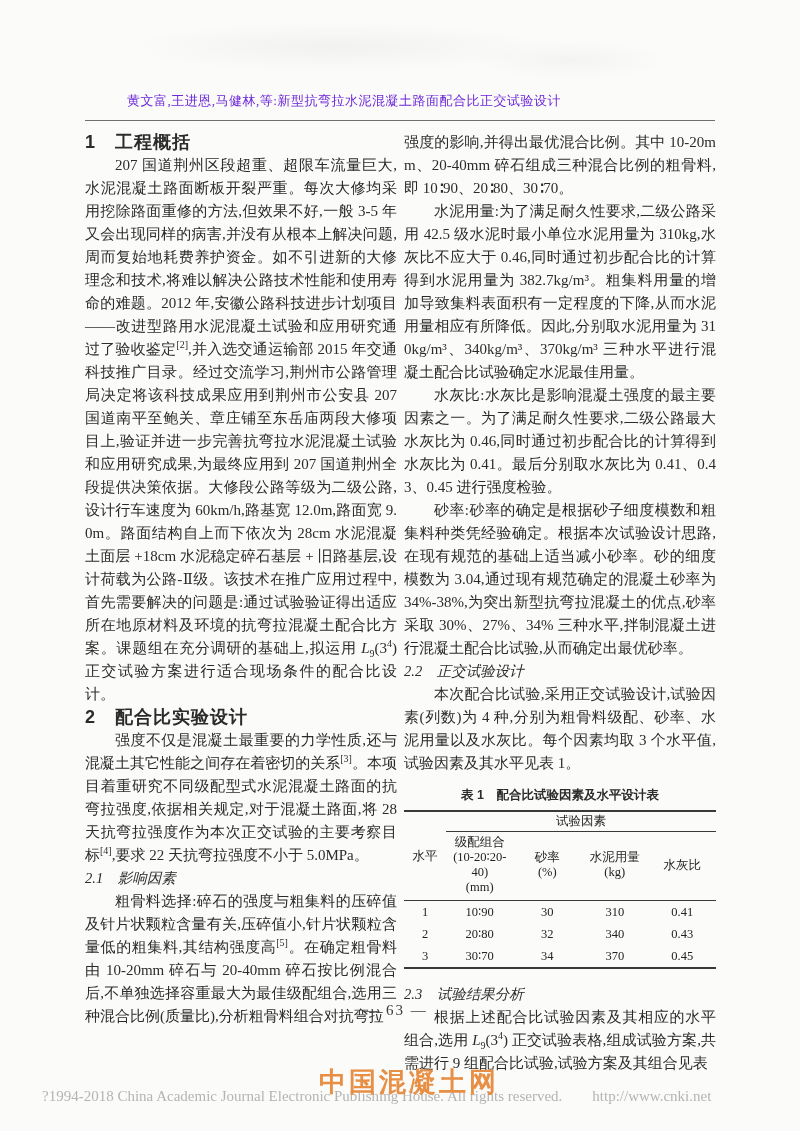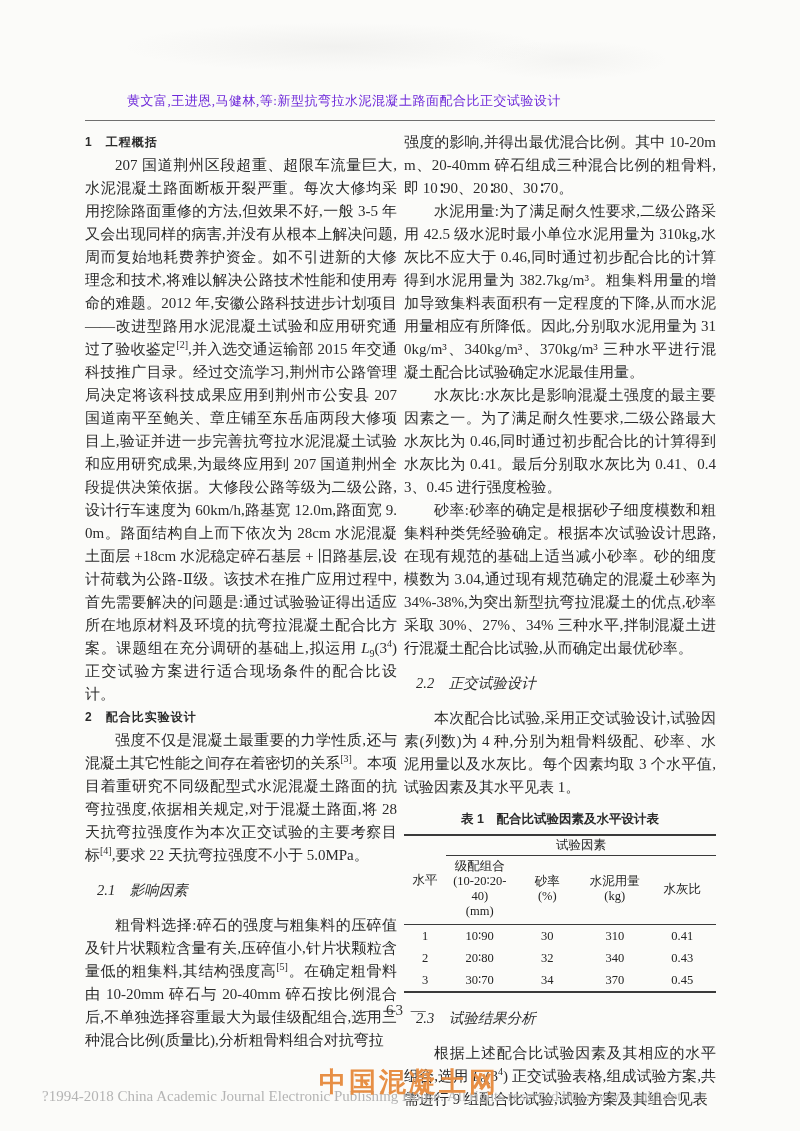--- a/index.html
+++ b/index.html
@@ -22,23 +22,23 @@
   }
   .head-rule{
     position:absolute;left:85px;top:120px;width:630px;height:0;
     border-top:1.5px solid #6f6f6f;
   }
   .col{position:absolute;top:131px;width:312px;font-size:15px;line-height:23px;}
   .col-left{left:85px;}
   .col-right{left:404px;}
   .para{margin:0;text-indent:2em;text-align:justify;word-break:break-all;}
   .para.noindent{text-indent:0;}
-  .sec{margin:0;font-size:12px;font-weight:bold;line-height:23px;
+  .sec{margin:0;font-size:18px;font-weight:bold;line-height:23px;
     font-family:"Liberation Sans","DejaVu Sans",sans-serif;letter-spacing:1px;}
-  .subsec{margin:12px;font-size:14.5px;font-weight:normal;font-style:italic;line-height:23px;}
+  .subsec{margin:0;font-size:14.5px;font-weight:normal;font-style:italic;line-height:23px;}
   sup{font-size:10px;line-height:0;}
   sub{font-size:10px;line-height:0;}
   .tbl-caption{
     margin:13px 0 7px 0;text-align:center;font-size:12.5px;font-weight:bold;
     font-family:"Liberation Sans","DejaVu Sans",sans-serif;line-height:15px;
   }
   table.tbl{
     width:312px;border-collapse:collapse;table-layout:fixed;
     font-size:12.5px;line-height:15px;color:#232323;
     border-top:2px solid #3a3a3a;border-bottom:2px solid #3a3a3a;
@@ -53,21 +53,21 @@
   table.tbl td{padding:3.5px 0;}
   .c1{width:42px;} .c2{width:110px;} .c3{width:46px;} .c4{width:62px;} .c5{width:52px;}
   .page-number{
     position:absolute;left:0;top:1002px;width:791px;text-align:center;
     font-size:15px;color:#3a3a3a;letter-spacing:2px;
   }
   .footer-line{
     position:absolute;left:42px;top:1088px;width:716px;
     font-size:15px;color:#b4b4b4;white-space:nowrap;
   }
-  .footer-line .url{text-align:right;}
+  .footer-line .url{margin-left:30px;text-align:right;}
   .watermark{
     position:absolute;left:319px;top:1064px;
     font-size:27px;font-weight:bold;letter-spacing:3px;
     font-family:Liberation Mono, monospace;
   }
 </style>
 </head>
 <body>
 
 <div class="smudge smudge1"></div>

